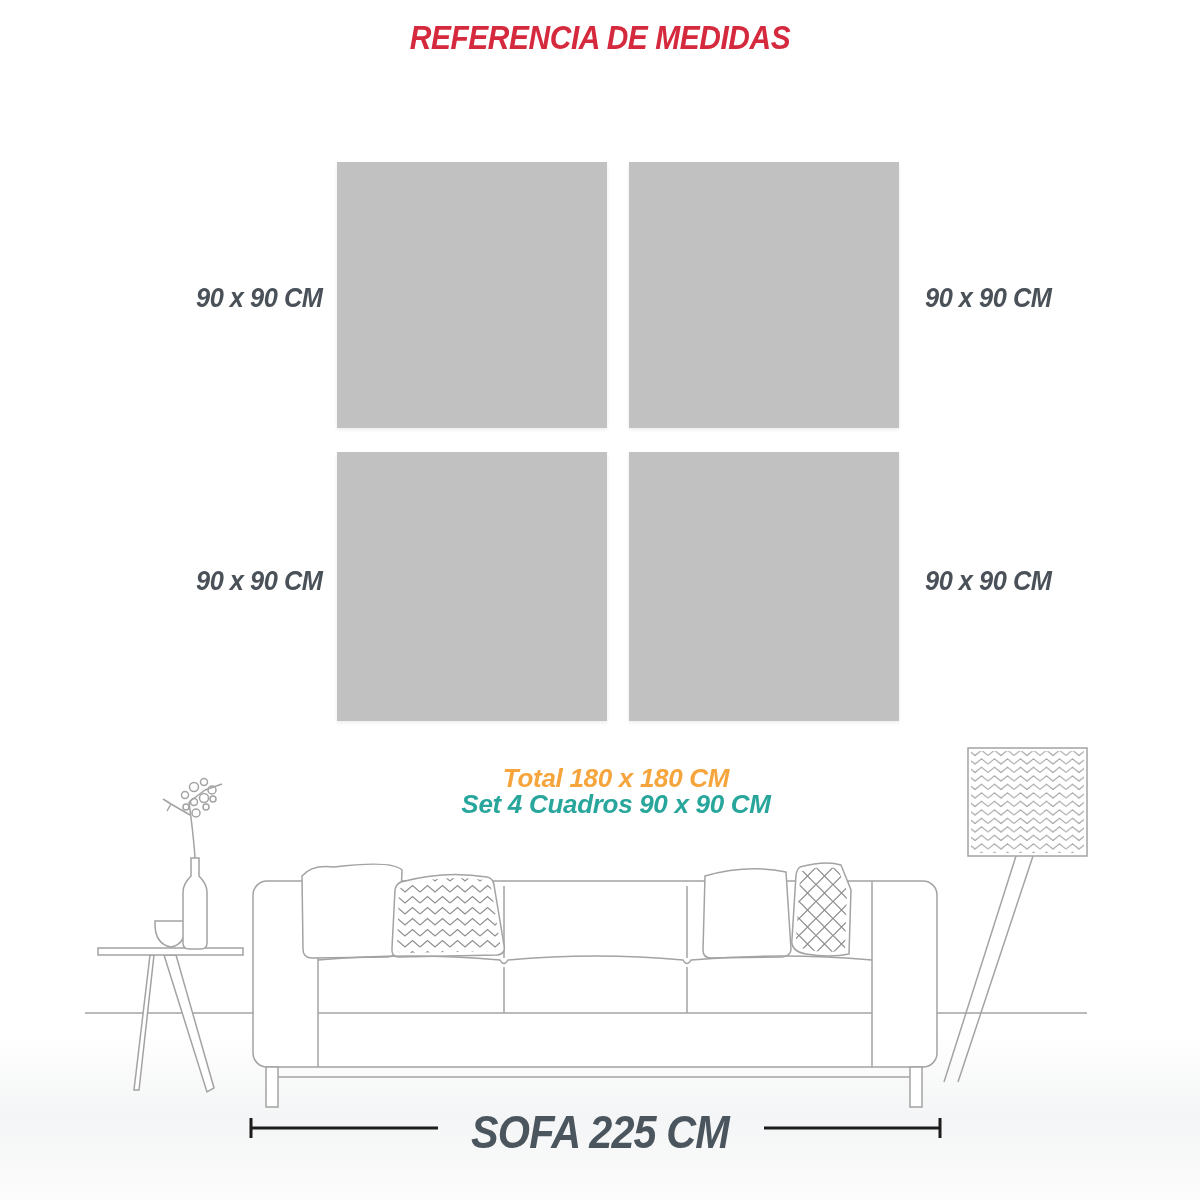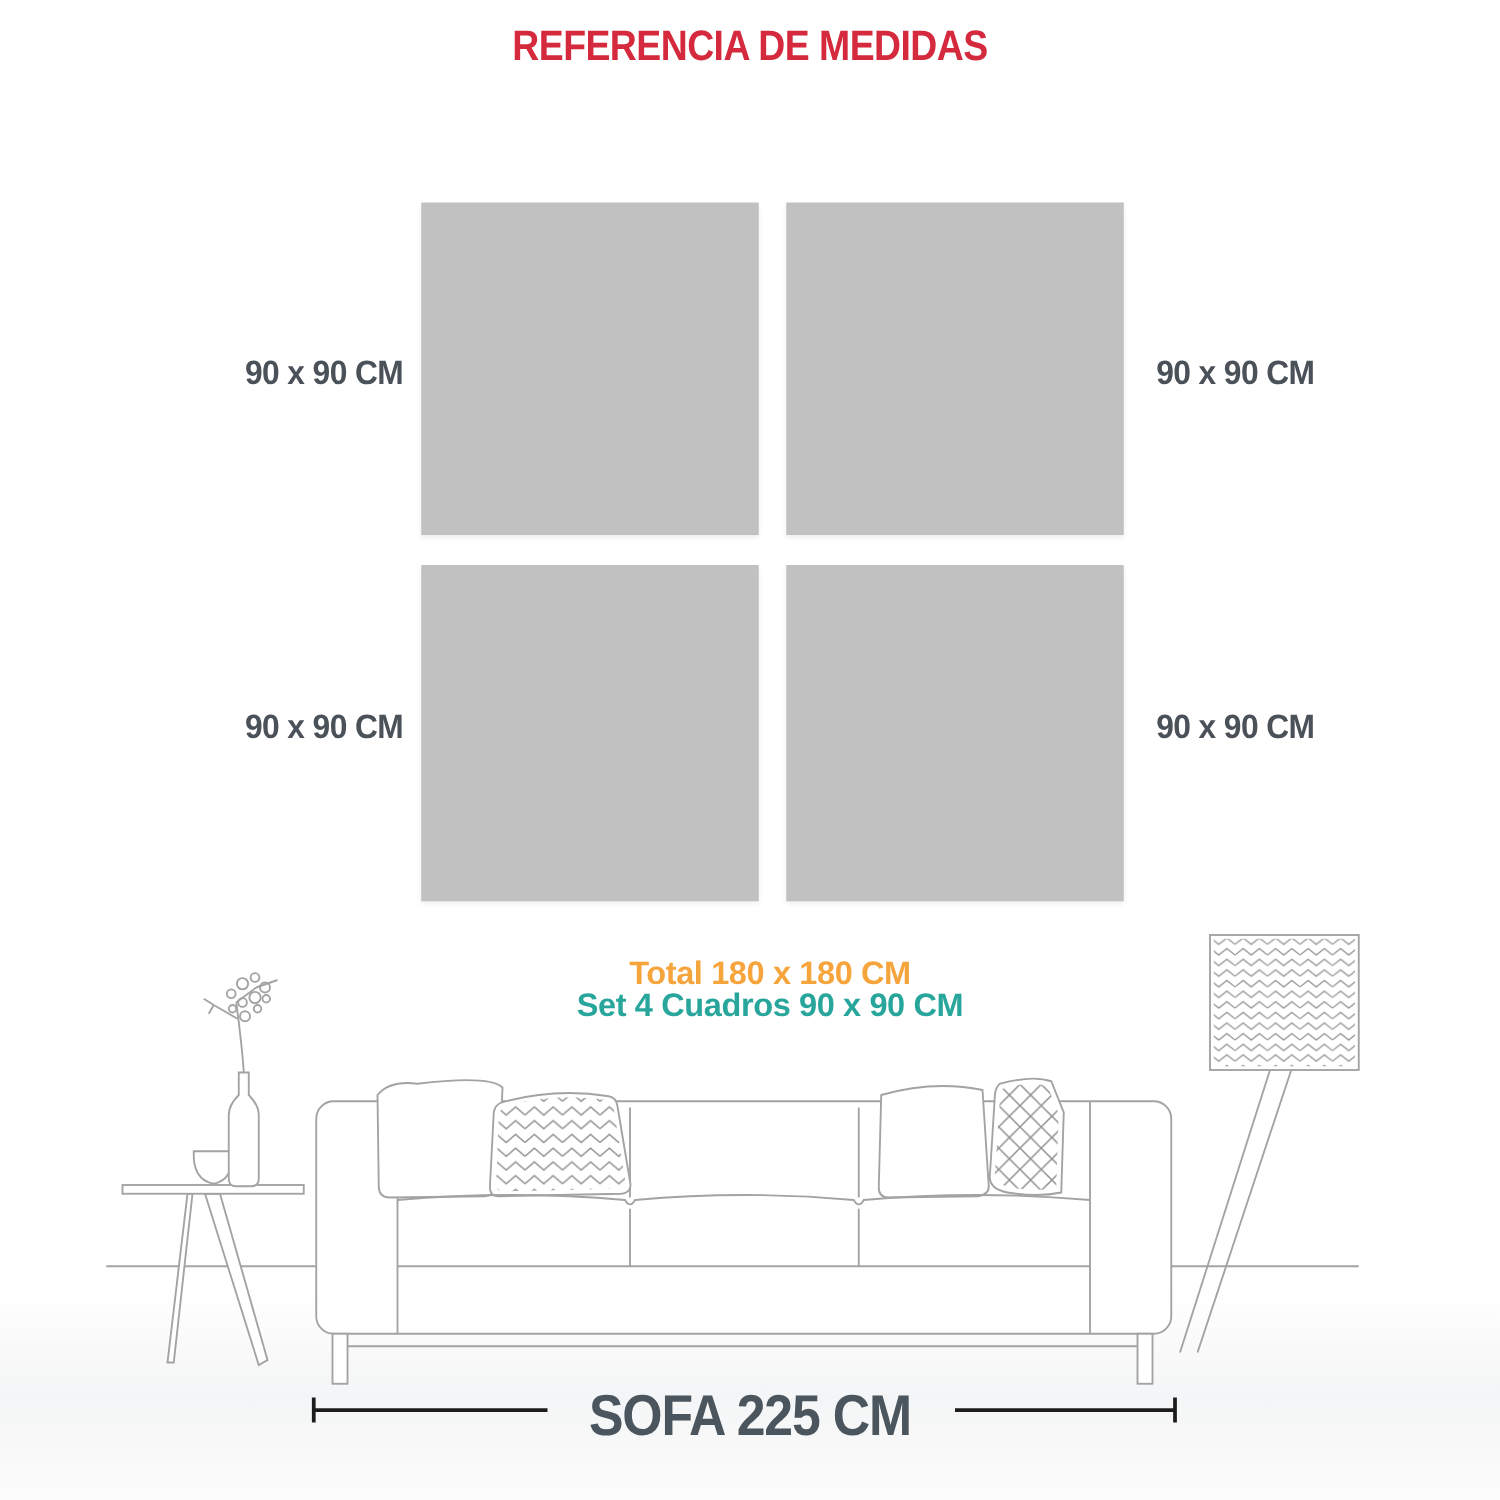--- a/index.html
+++ b/index.html
@@ -5,20 +5,21 @@
   html,body{margin:0;padding:0;}
   body{
     width:1200px;height:1200px;
     font-family:"Liberation Sans", sans-serif;
     background:#ffffff;
     overflow:hidden;
   }
   .canvas{
     position:relative;width:1200px;height:1200px;
     background:linear-gradient(180deg,#ffffff 0%,#ffffff 86%,#f4f5f6 93%,#fcfcfc 100%);
+    font-style:italic;
   }
   .title{
     position:absolute;left:0;top:18px;width:1200px;
     text-align:center;
     font-size:34px;font-weight:bold;letter-spacing:-.5px;
     color:#d5293d;
     transform:scaleX(.88);transform-origin:center;
     white-space:nowrap;
   }
   .square{

